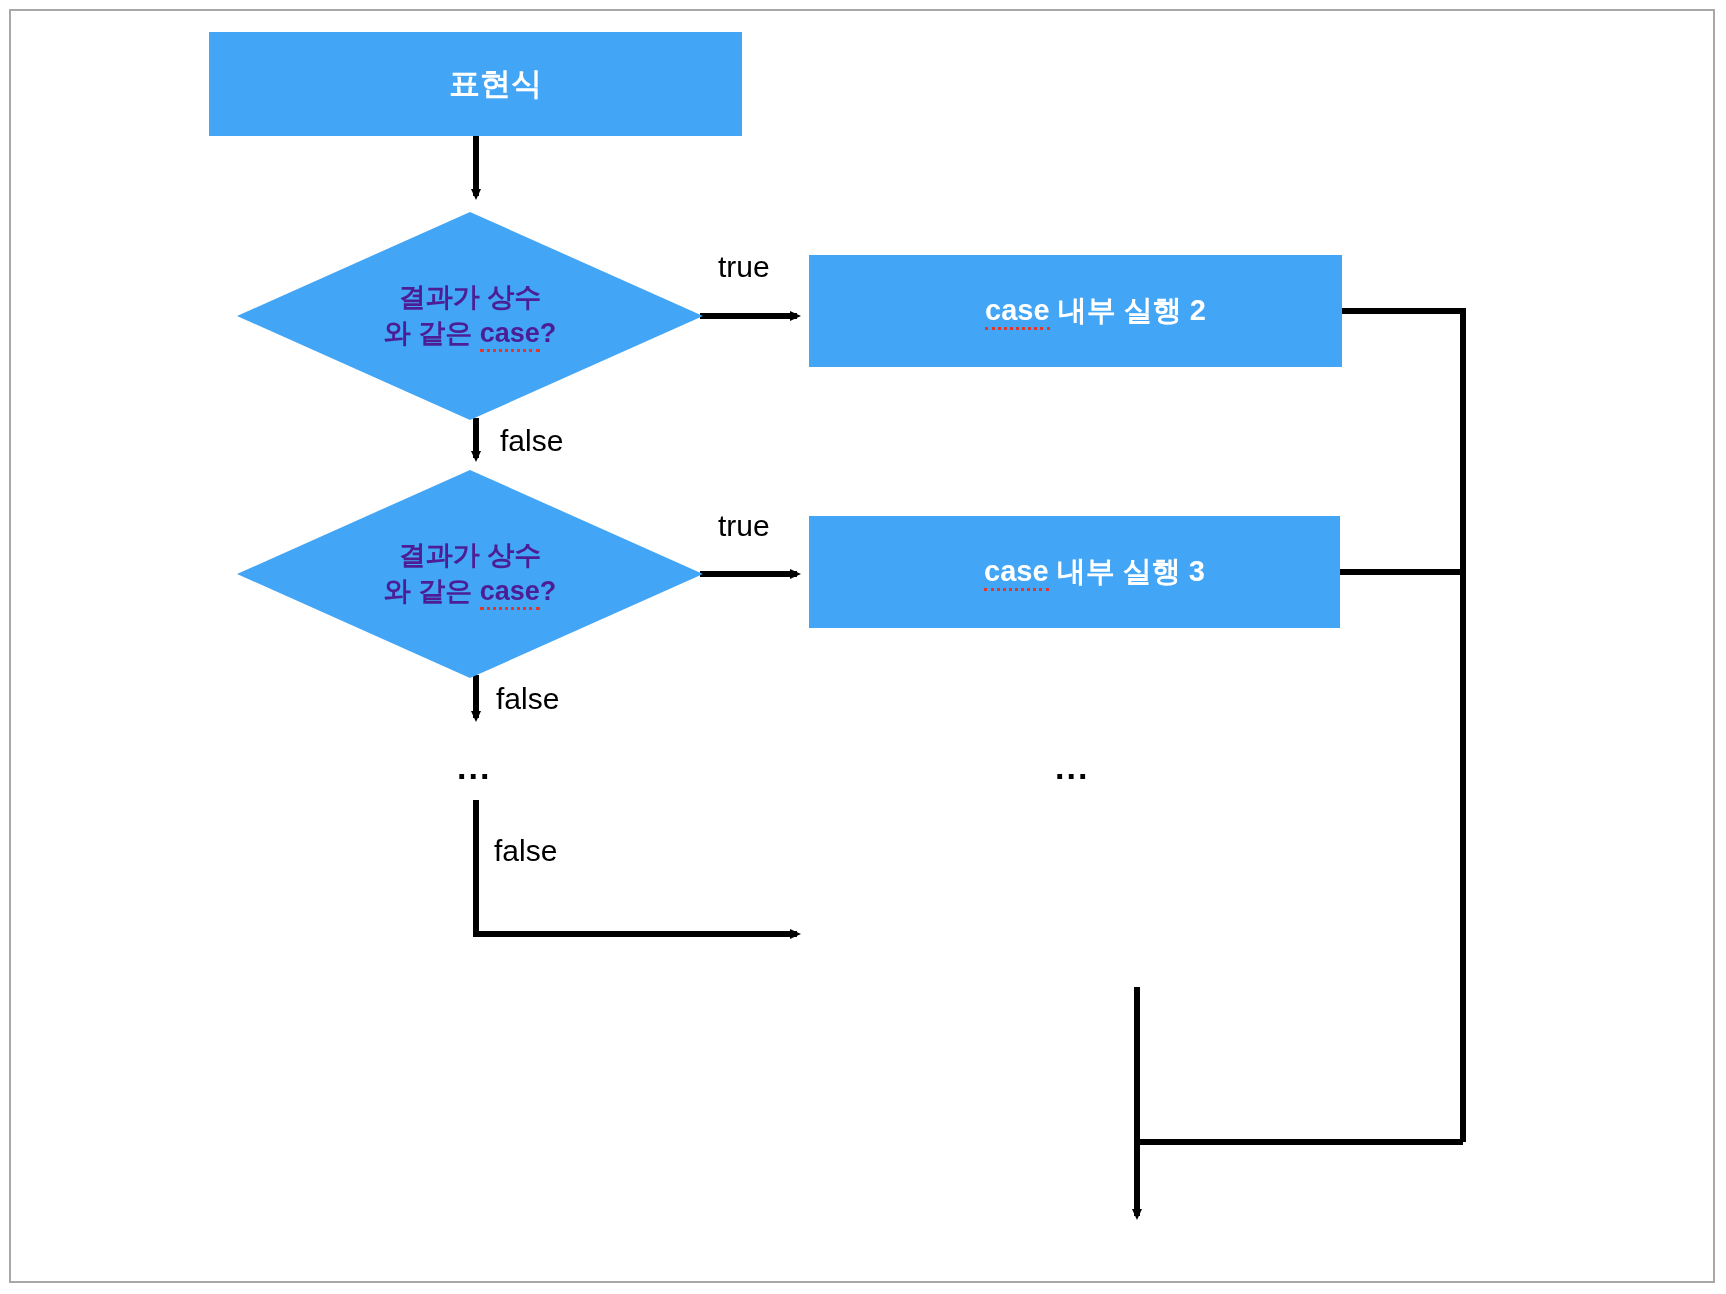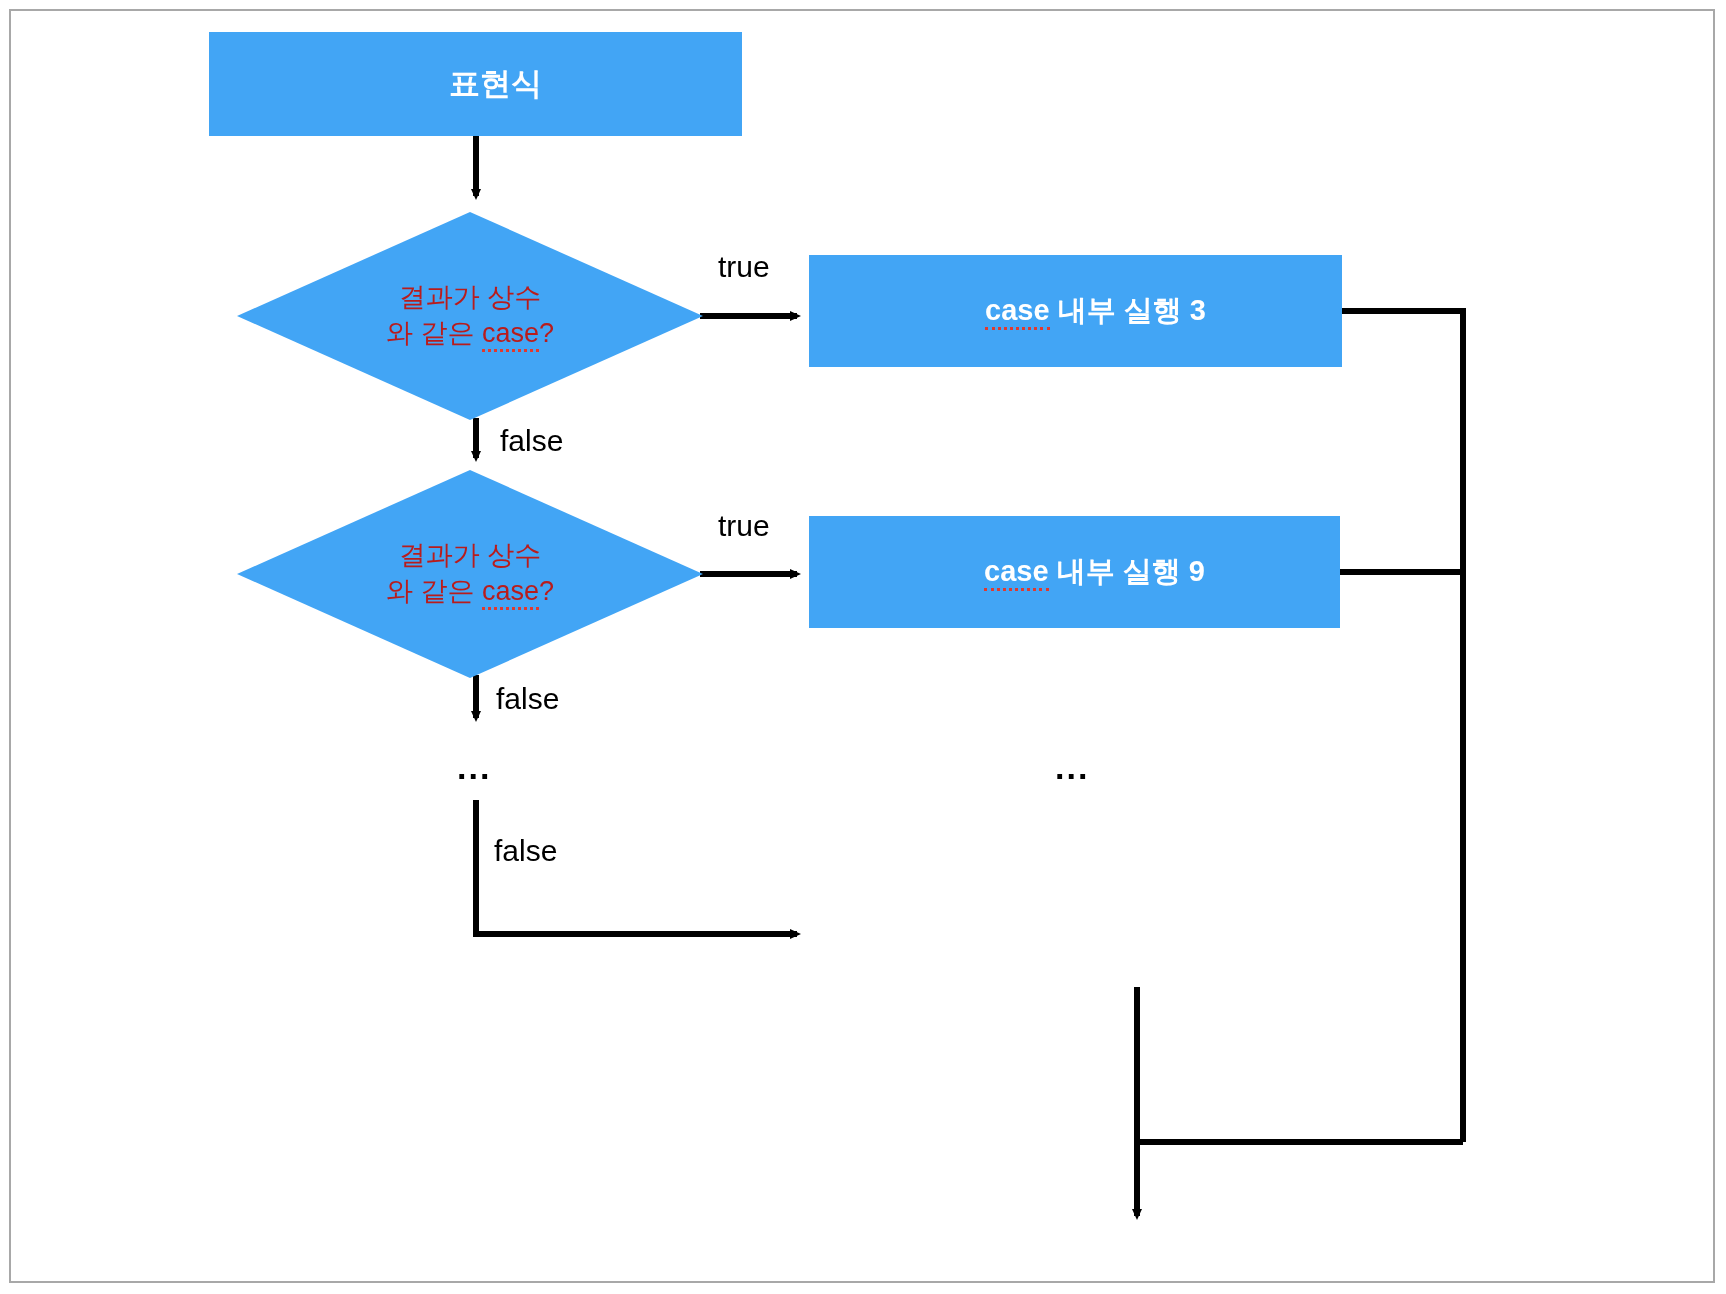--- a/index.html
+++ b/index.html
@@ -59,22 +59,22 @@
   }
   .diamond-label {
     position: absolute;
     left: 0;
     top: 0;
     width: 100%;
     height: 100%;
     display: flex;
     align-items: center;
     justify-content: center;
-    color: #b91c1c;
-    font-weight: normal;
+    color: #4c1d95;
+    font-weight: bold;
     text-align: center;
     line-height: 1.32;
     pointer-events: none;
   }
   .edge-label {
     position: absolute;
     color: #000000;
     font-weight: normal;
     white-space: nowrap;
   }
@@ -143,41 +143,41 @@
         <div>결과가 상수</div>
         <div>
           <span>와 같은 </span><span class="kw">case</span><span>?</span>
         </div>
       </div>
     </div>
   </div>
 
   <div class="node" style="left:809px; top:255px; width:533px; height:112px; font-size:29px;">
     <span class="txt">
-      <span class="kw">case</span><span> 내부 실행 3</span>
+      <span class="kw">case</span><span> 내부 실행 2</span>
     </span>
   </div>
 
   <div class="diamond-wrap" style="left:237px; top:470px; width:466px; height:208px;">
     <svg width="466" height="208" viewBox="0 0 466 208">
       <polygon points="233,0 466,104 233,208 0,104" fill="#42a5f5"></polygon>
     </svg>
     <div class="diamond-label" style="font-size:27px;">
       <div>
         <div>결과가 상수</div>
         <div>
           <span>와 같은 </span><span class="kw">case</span><span>?</span>
         </div>
       </div>
     </div>
   </div>
 
   <div class="node" style="left:809px; top:516px; width:531px; height:112px; font-size:29px;">
     <span class="txt">
-      <span class="kw">case</span><span> 내부 실행 9</span>
+      <span class="kw">case</span><span> 내부 실행 3</span>
     </span>
   </div>
 
 
   <div class="edge-label" style="left:718px; top:250px; font-size:30px;">true</div>
   <div class="edge-label" style="left:500px; top:424px; font-size:30px;">false</div>
   <div class="edge-label" style="left:718px; top:509px; font-size:30px;">true</div>
   <div class="edge-label" style="left:496px; top:682px; font-size:30px;">false</div>
   <div class="edge-label" style="left:494px; top:834px; font-size:30px;">false</div>
 

